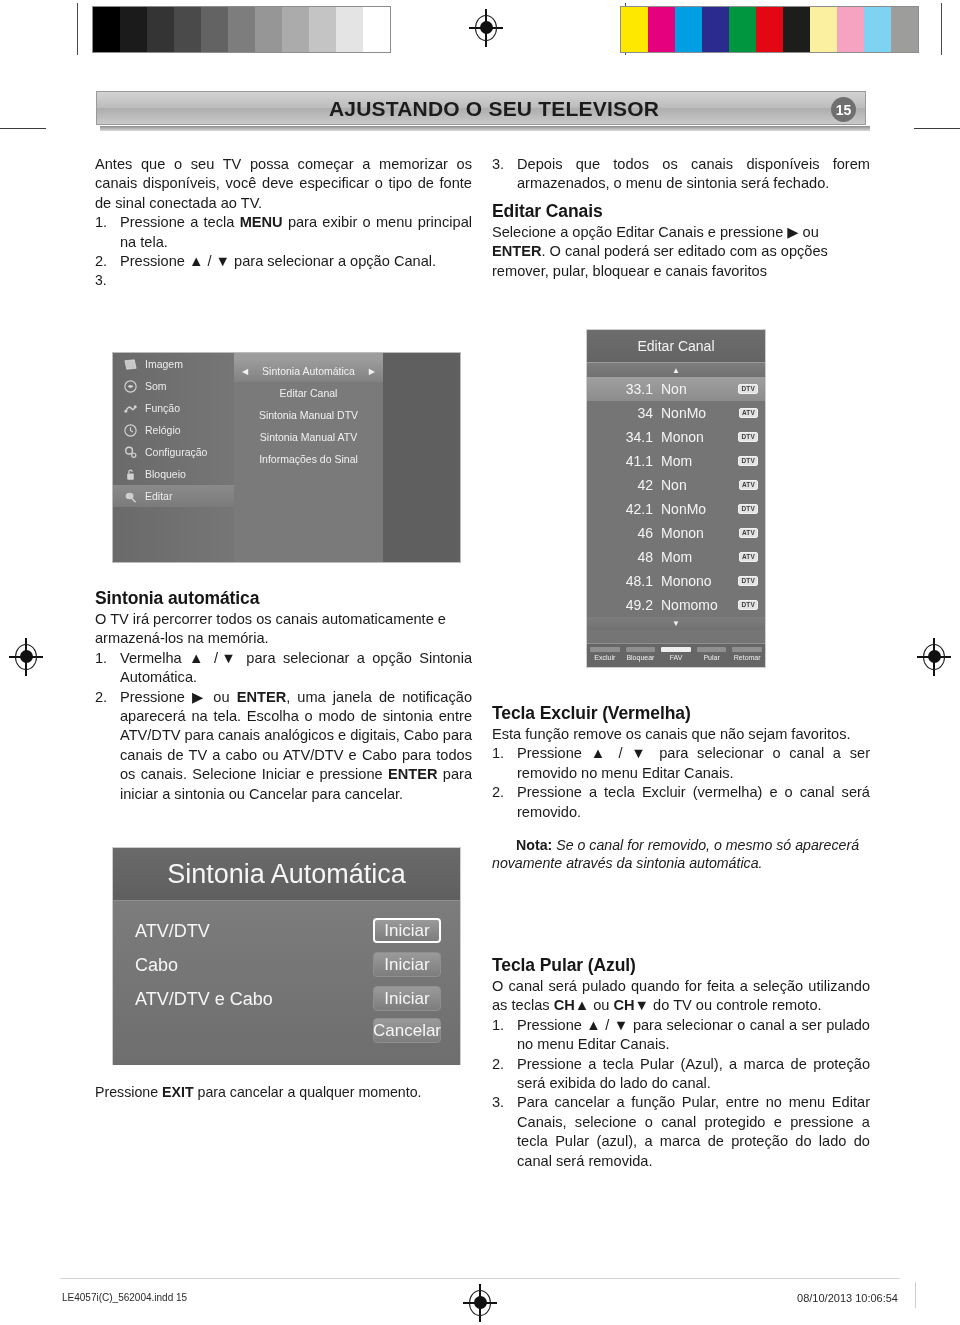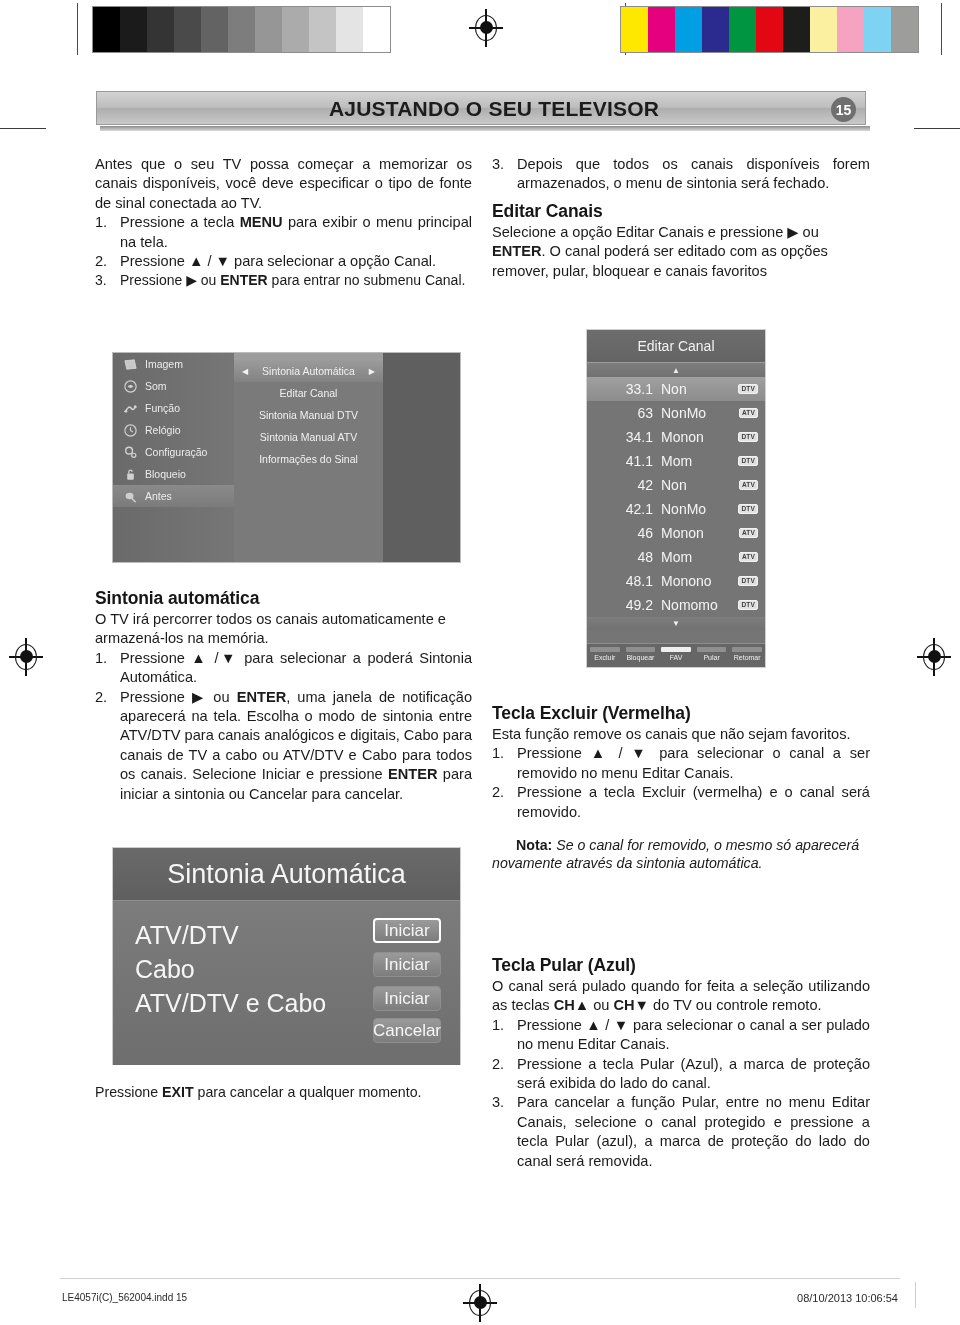--- a/index.html
+++ b/index.html
@@ -164,21 +164,21 @@
   }
   .dlg-title {
     height: 53px; display: flex; align-items: center; justify-content: center;
     color: #f6f6f6; font-size: 27px;
     background: linear-gradient(180deg,#6a6a6a,#5f5f5f);
     border-bottom: 1px solid #8e8e8e;
   }
   .dlg-body { position: relative; height: 164px;
               background: linear-gradient(180deg,#7c7c7c,#6e6e6e); }
   .dlg-row {
-    position: absolute; left: 22px; color: #f6f6f6; font-size: 25px;
+    position: absolute; left: 22px; color: #f6f6f6; font-size: 18px;
   }
   .dlg-btn {
     position: absolute; right: 19px; width: 68px; height: 25px;
     display: flex; align-items: center; justify-content: center;
     color: #f6f6f6; font-size: 17px; border-radius: 4px;
     background: linear-gradient(180deg,#9a9a9a,#7d7d7d);
     border: 1px solid #8f8f8f;
   }
   .dlg-btn.sel { border: 2px solid #ffffff; }
 
@@ -267,21 +267,20 @@
       <li>
         <span class="num">1.</span>
         <span>Pressione a tecla <b>MENU</b> para exibir o menu principal na tela.</span>
       </li>
       <li>
         <span class="num">2.</span>
         <span>Pressione ▲ / ▼ para selecionar a opção Canal.</span>
       </li>
       <li style="font-size:14px;">
         <span class="num">3.</span>
-        <span>Pressione ▶ ou <b>ENTER</b> para entrar no submenu Canal.</span>
       </li>
     </ol>
   </div>
 
   <div class="osd-menu">
     <div class="osd-left" id="osd-sidebar">
         <div class="osd-li">
           <span class="osd-icon"><svg viewBox="0 0 16 16">
               <path d="M2 4 L12 3 L14 12 L4 13 Z" fill="#d8d8d8" stroke="#eee" stroke-width=".8"></path>
             </svg></span>
@@ -321,21 +320,21 @@
               <rect x="4.5" y="7" width="7" height="6.5" rx="1" fill="#e4e4e4"></rect>
               <path d="M6.2 7 V5.2 a1.8 1.8 0 0 1 3.6 0" fill="none" stroke="#e4e4e4" stroke-width="1.3"></path>
             </svg></span>
           <span>Bloqueio</span>
         </div>
         <div class="osd-li on">
           <span class="osd-icon"><svg viewBox="0 0 16 16">
               <ellipse cx="7" cy="7.5" rx="4.2" ry="3.4" fill="#dcdcdc"></ellipse>
               <path d="M9.5 10 L13 13.5" stroke="#dcdcdc" stroke-width="1.6" stroke-linecap="round"></path>
             </svg></span>
-          <span>Antes</span>
+          <span>Editar</span>
         </div>
       </div>
     <div class="osd-right">
       <div class="osd-right-top"></div>
       <div id="osd-submenu">
           <div class="osd-sub on">
             <span class="ar">◀</span>
             <span class="lbl">Sintonia Automática</span>
             <span class="ar">▶</span>
           </div>
@@ -367,21 +366,21 @@
   <div class="osd-edit">
     <div class="edit-title">Editar Canal</div>
     <div class="edit-arrowbar">▲</div>
     <div class="ch-list" id="channel-list">
         <div class="ch-row on">
           <span class="ch-num">33.1</span>
           <span class="ch-name">Non</span>
           <span class="ch-tag">DTV</span>
         </div>
         <div class="ch-row">
-          <span class="ch-num">63</span>
+          <span class="ch-num">34</span>
           <span class="ch-name">NonMo</span>
           <span class="ch-tag">ATV</span>
         </div>
         <div class="ch-row">
           <span class="ch-num">34.1</span>
           <span class="ch-name">Monon</span>
           <span class="ch-tag">DTV</span>
         </div>
         <div class="ch-row">
           <span class="ch-num">41.1</span>
@@ -443,21 +442,21 @@
         </div>
       </div>
   </div>
 
   <div style="position:absolute; left:95px; top:588px; width:377px;">
     <h2 class="sec">Sintonia automática</h2>
     <p class="body tight">O TV irá percorrer todos os canais automaticamente e armazená-los na memória.</p>
     <ol class="steps">
       <li>
         <span class="num">1.</span>
-        <span>Pressione ▲ /▼ para selecionar a poderá Sintonia Automática.</span>
+        <span>Vermelha ▲ /▼ para selecionar a opção Sintonia Automática.</span>
       </li>
       <li>
         <span class="num">2.</span>
         <span>Pressione ▶ ou <b>ENTER</b>, uma janela de notificação aparecerá na tela. Escolha o modo de sintonia entre ATV/DTV para canais analógicos e digitais, Cabo para canais de TV a cabo ou ATV/DTV e Cabo para todos os canais. Selecione Iniciar e pressione <b>ENTER</b> para iniciar a sintonia ou Cancelar para cancelar.</span>
       </li>
     </ol>
   </div>
 
   <div class="osd-dialog">
     <div class="dlg-title">Sintonia Automática</div>

